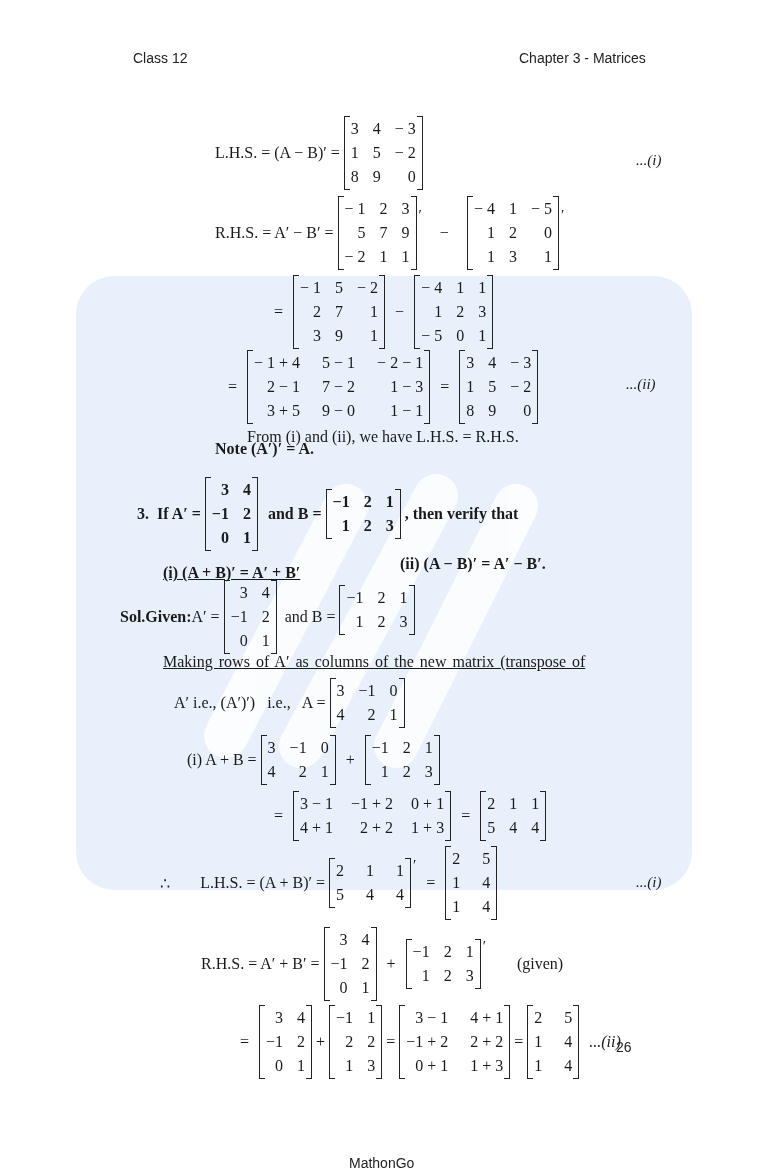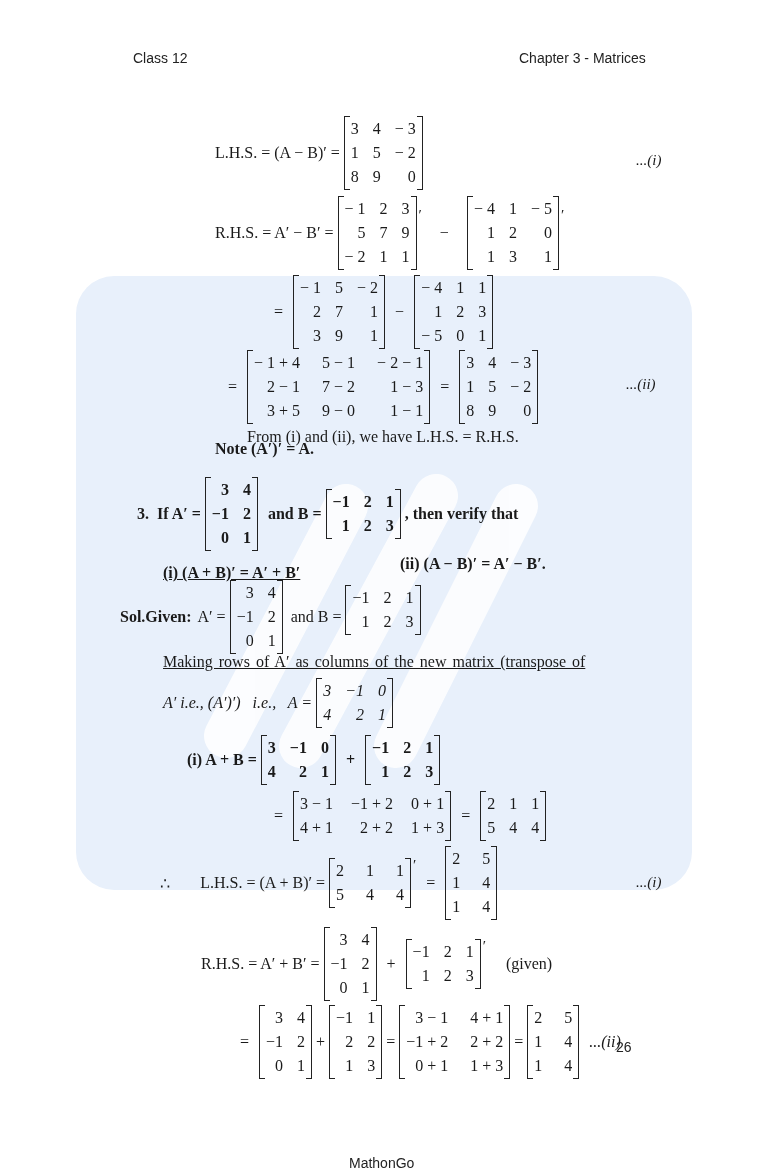--- a/index.html
+++ b/index.html
@@ -161,54 +161,54 @@
       <span>2</span>
       <span>3</span>
     </span>
   <span>, then verify that</span>
 </div>
 <div class="row b" style="left:163px;top:564px;text-decoration:underline;">(i) (A + B)′ = A′ + B′</div>
 <div class="row b" style="left:400px;top:555px;">(ii) (A − B)′ = A′ − B′.</div>
 
 <div class="row" style="left:120px;top:580px;">
   <span class="b" style="">Sol.</span>
-  <span class="b" style="margin-right:6px;">Given:</span>
+  <span class="b" style="">Given:</span>
   <span>A′ =</span>
   <span class="mat c2">
       <span>3</span>
       <span>4</span>
       <span>−1</span>
       <span>2</span>
       <span>0</span>
       <span>1</span>
     </span>
   <span style="margin-left:4px;">and B =</span>
   <span class="mat c3" style="margin-bottom:14px;">
       <span>−1</span>
       <span>2</span>
       <span>1</span>
       <span>1</span>
       <span>2</span>
       <span>3</span>
     </span>
 </div>
 <div class="row" style="left:163px;top:653px;word-spacing:2px;text-decoration:underline;">Making rows of A′ as columns of the new matrix (transpose of</div>
-<div class="row" style="left:163px;top:678px;font-style:italic;">
+<div class="row" style="left:174px;top:678px;">
   <span style="white-space:pre;">A′ i.e., (A′)′)   i.e.,   A =</span>
   <span class="mat c3">
       <span>3</span>
       <span>−1</span>
       <span>0</span>
       <span>4</span>
       <span>2</span>
       <span>1</span>
     </span>
 </div>
 
-<div class="row" style="left:187px;top:735px;font-weight:bold;">
+<div class="row" style="left:187px;top:735px;">
   <span>(i)  A + B =</span>
   <span class="mat c3">
       <span>3</span>
       <span>−1</span>
       <span>0</span>
       <span>4</span>
       <span>2</span>
       <span>1</span>
     </span>
   <span class="op">+</span>
@@ -279,21 +279,21 @@
   <span class="op">+</span>
   <span class="mat c3">
       <span>−1</span>
       <span>2</span>
       <span>1</span>
       <span>1</span>
       <span>2</span>
       <span>3</span>
     </span>
   <span class="prime">′</span>
-  <span style="margin-left:16px;">(given)</span>
+  <span style="margin-left:27px;">(given)</span>
 </div>
 
 <div class="row" style="left:234px;top:1005px;">
   <span class="op">=</span>
   <span class="mat c2">
       <span>3</span>
       <span>4</span>
       <span>−1</span>
       <span>2</span>
       <span>0</span>

